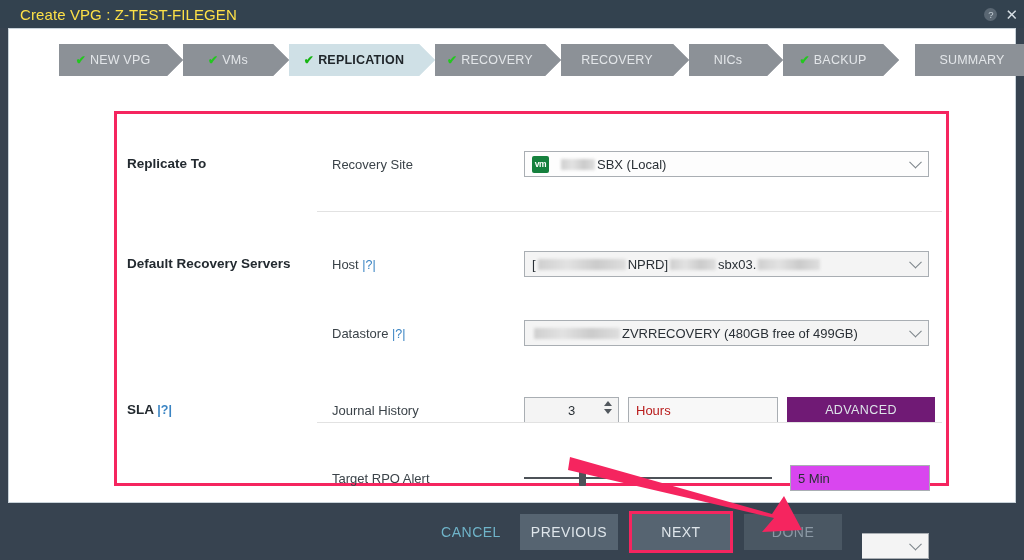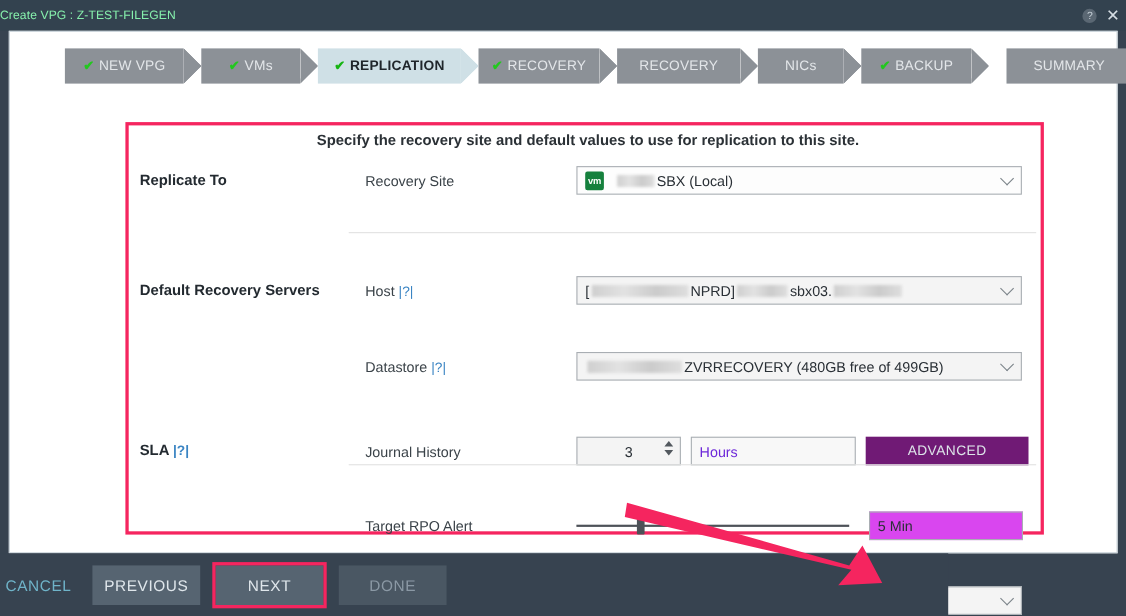--- a/index.html
+++ b/index.html
@@ -17,23 +17,23 @@
   }
 
   
   .titlebar {
     position: absolute; left: 0; top: 0;
     width: 1024px; height: 28px;
     background: #33424f;
     display: flex; align-items: center;
   }
   .titlebar-text {
-    margin-left: 0;
-    color: #86efac;
-    font-size: 11px;
+    margin-left: 20px;
+    color: #fde047;
+    font-size: 15px;
     letter-spacing: .1px;
     white-space: nowrap;
   }
   .titlebar-actions {
     position: absolute; right: 6px; top: 0; height: 28px;
     display: flex; align-items: center; gap: 8px;
   }
   .help-icon {
     width: 13px; height: 13px; border-radius: 50%;
     background: #5a6773; color: #c6d0d8;
@@ -189,21 +189,21 @@
     width: 0; height: 0; border-left: 4.5px solid transparent;
     border-right: 4.5px solid transparent; cursor: pointer;
   }
   .spin-up { border-bottom: 5px solid #52585e; }
   .spin-down { border-top: 5px solid #52585e; }
 
   .unit-dd {
     width: 150px; height: 26px; border: 1px solid #a9aeb3;
     background: #f8f8f8; position: relative; cursor: pointer;
     display: flex; align-items: center; padding: 0 7px;
-    font-size: 13px; color: #6d28d9;
+    font-size: 13px; color: #b91c1c;
   }
 
   .btn-dark {
     height: 26px; background: #701a75; color: #dde4e9;
     border: none; font-size: 12.5px; letter-spacing: .4px;
     display: flex; align-items: center; justify-content: center;
     cursor: pointer; font-family: "Liberation Sans", sans-serif;
   }
 
   
@@ -224,21 +224,21 @@
     background: #d946ef; font-size: 13px; color: #2a3036;
     display: flex; align-items: center; padding: 0 7px;
     font-family: "Liberation Sans", sans-serif;
   }
 
   
   .footer {
     position: absolute; left: 0; bottom: 0;
     width: 862px; height: 57px;
     background: #374350;
-    display: flex; align-items: center; justify-content: flex-start;
+    display: flex; align-items: center; justify-content: flex-end;
     gap: 14px; padding-right: 20px;
   }
   .fbtn {
     height: 36px; min-width: 98px;
     display: flex; align-items: center; justify-content: center;
     font-size: 14px; letter-spacing: .5px;
     cursor: pointer; font-family: "Liberation Sans", sans-serif;
   }
   .fbtn.link { background: transparent; color: #6fb4c9; min-width: 70px; }
   .fbtn.solid { background: #566471; color: #dfe6eb; }
@@ -301,21 +301,20 @@
         <span>BACKUP</span>
       </div>
 
       <div class="step" style="width:114px;margin-left:32px">
         <span>SUMMARY</span>
       </div>
     </div>
 
     <div class="highlight-box">
 
-      <div class="instructions">Specify the recovery site and default values to use for replication to this site.</div>
 
       <div class="form">
 
         <div class="row" style="top:12px">
           <div class="sec-label">Replicate To</div>
           <div class="field-label">Recovery Site</div>
           <div class="ctrl">
             <div class="dd white">
               <span class="vm-badge">vm</span>
               <span class="blur" style="width:34px"></span>

